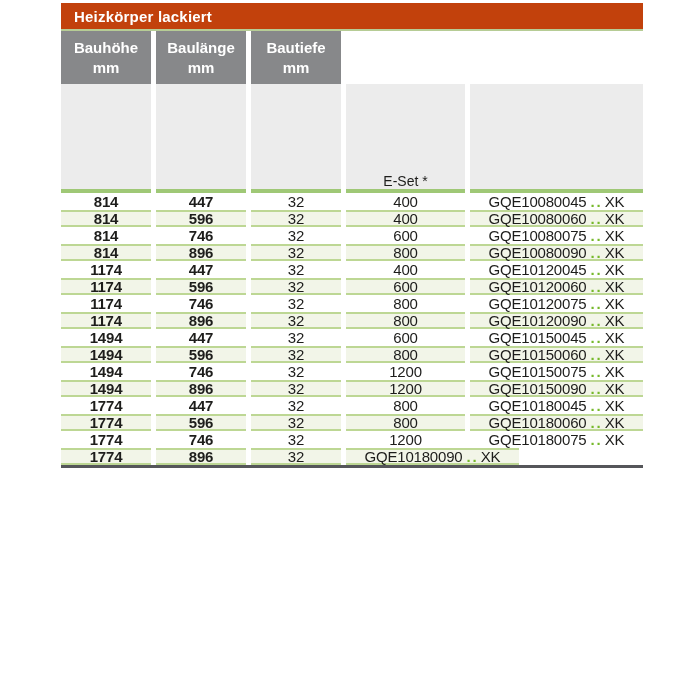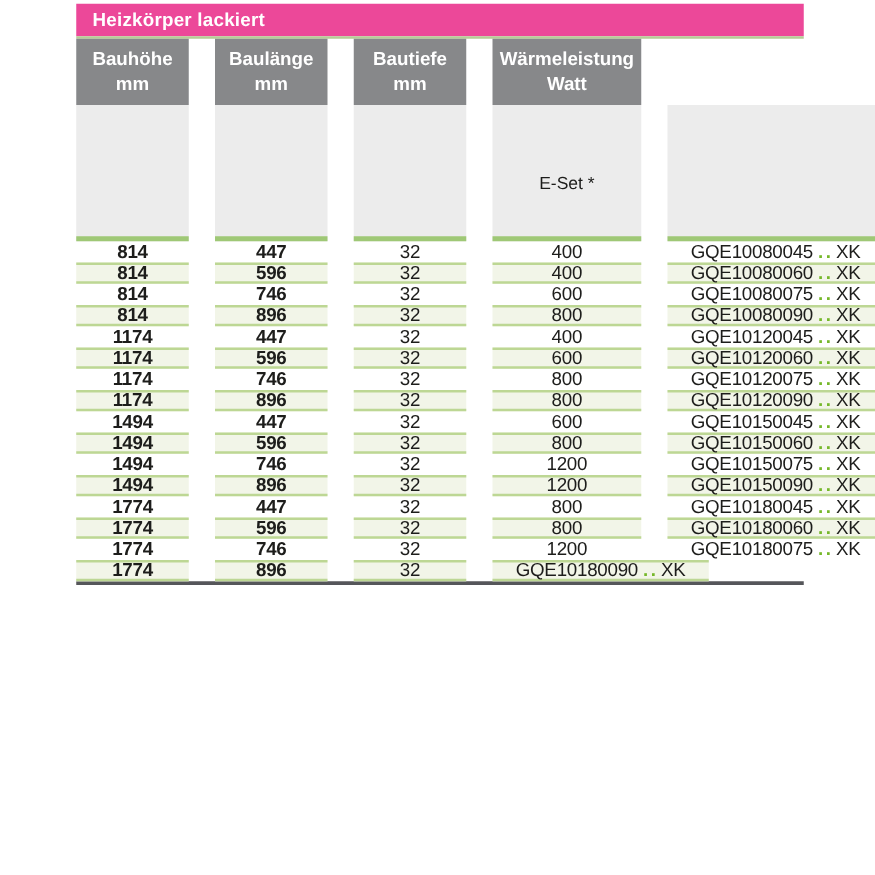--- a/index.html
+++ b/index.html
@@ -8,42 +8,42 @@
     width: 700px; height: 700px;
     background: #ffffff;
     font-family: "Liberation Sans", "DejaVu Sans", sans-serif;
     color: #1d1d1b;
     position: relative;
     overflow: hidden;
   }
   .table-wrap { position: absolute; left: 61px; top: 3px; width: 582px; }
 
   .title-bar {
-    height: 26px; background: #ec4899; color: #fff;
+    height: 26px; background: #c2410c; color: #fff;
     display: flex; align-items: center; padding-left: 13px;
     font-size: 15px; font-weight: bold; letter-spacing: 0.2px;
   }
   .title-divider { height: 2px; background: #b6cc95; }
 
-  .row { display: flex; gap: 21px; }
+  .row { display: flex; gap: 5px; }
   .c1, .c2, .c3 { flex: 0 0 90px; width: 90px; }
   .c4 { flex: 0 0 119px; width: 119px; }
   .c5 { flex: 0 0 173px; width: 173px; }
 
   .hcell {
     background: #87888a; color: #fff; font-weight: bold; font-size: 15px;
     height: 53px; display: flex; flex-direction: column;
     align-items: center; justify-content: center;
     line-height: 20px; text-align: center;
   }
 
   .ecell {
     background: #ececec; height: 109px;
     border-bottom: 4px solid #9fc876;
-    display: flex; justify-content: center; align-items: center;
+    display: flex; justify-content: center; align-items: flex-end;
     padding-top: 18px; font-size: 14px;
   }
 
   .data-row { height: 17px; }
   .cell {
     display: flex; align-items: center; justify-content: center;
     font-size: 15px; letter-spacing: -0.2px;
   }
   .data-row .c1, .data-row .c2 { font-weight: bold; }
   .tint .cell {
@@ -69,24 +69,20 @@
       <span>Bauhöhe</span>
       <span>mm</span>
     </div>
     <div class="hcell c2">
       <span>Baulänge</span>
       <span>mm</span>
     </div>
     <div class="hcell c3">
       <span>Bautiefe</span>
       <span>mm</span>
-    </div>
-    <div class="hcell c4">
-      <span>Wärmeleistung</span>
-      <span>Watt</span>
     </div>
   </div>
 
   <div class="row">
     <div class="ecell c1"></div>
     <div class="ecell c2"></div>
     <div class="ecell c3"></div>
     <div class="ecell c4">
       <span>E-Set *</span>
     </div>

